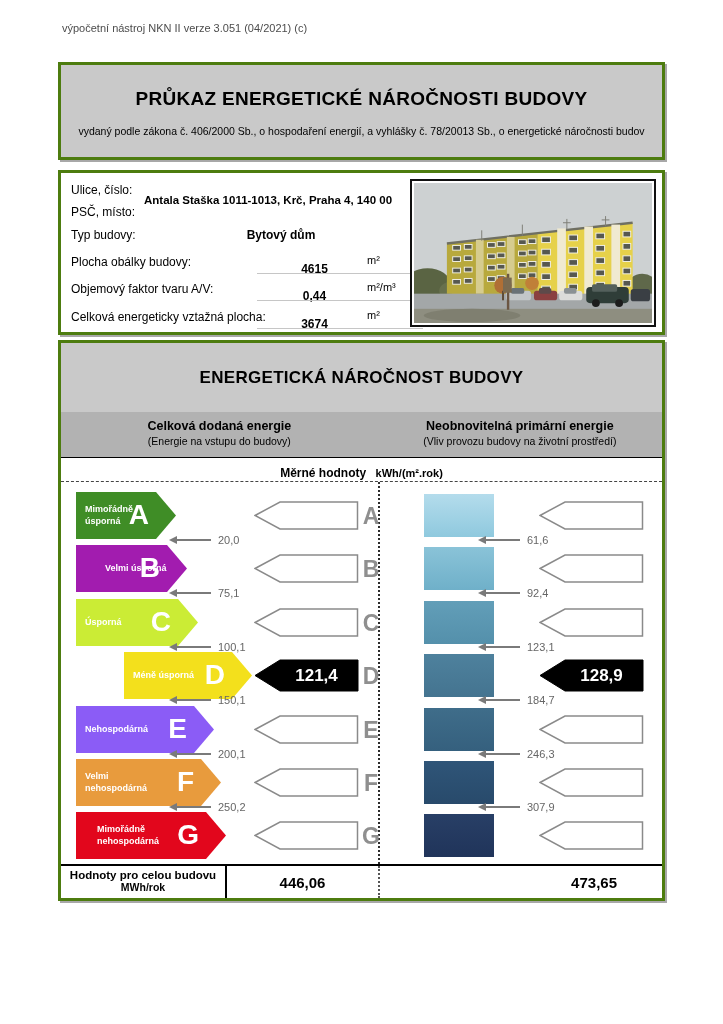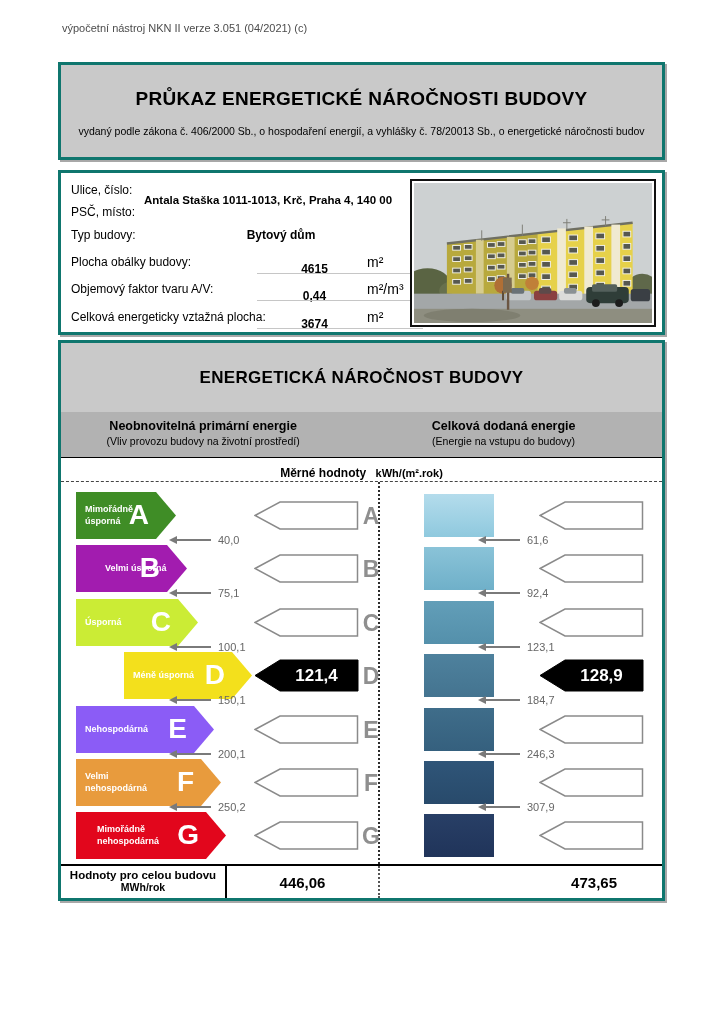--- a/index.html
+++ b/index.html
@@ -2,39 +2,39 @@
 <html><head>
 <meta charset="utf-8">
 <style>
   * { margin:0; padding:0; box-sizing:border-box; }
   body { background:#ffffff; }
   .page { position:relative; width:723px; height:1024px; background:#fff;
           font-family:"Liberation Sans", sans-serif; color:#000; overflow:hidden; }
 
   .tool-note { position:absolute; left:62px; top:22px; font-size:11px; color:#4c4c4c; }
 
-  .docbox { position:absolute; border:3px solid #0f766e; background:#fff;
+  .docbox { position:absolute; border:3px solid #4d7c0f; background:#fff;
             box-shadow:2px 2px 0 #a8a8a8; }
 
   
   .title-box { left:58px; top:62px; width:607px; height:98px; background:#c9c9c9; }
   .tb-title { margin-top:23px; text-align:center; font-weight:bold; font-size:19px; letter-spacing:.3px; }
   .tb-sub   { margin-top:15px; text-align:center; font-size:10.5px; }
 
   
   .info-box { left:58px; top:170px; width:607px; height:165px; }
   .addr-l1 { position:absolute; left:10px; top:10px;  font-size:12px; }
   .addr-l2 { position:absolute; left:10px; top:32px;  font-size:12px; }
   .addr-v  { position:absolute; left:72px; top:21px; width:270px; text-align:center;
              font-size:11.5px; font-weight:bold; white-space:nowrap; }
   .irow { position:absolute; left:10px; width:410px; height:24px; font-size:12px; }
   .irow .lbl { position:absolute; left:0; top:3px; }
   .irow .val { position:absolute; left:186px; top:10px; width:115px; text-align:center; font-weight:bold; }
   .irow .val2{ position:absolute; left:150px; top:3px; width:120px; text-align:center; font-weight:bold; }
-  .irow .unit{ position:absolute; left:296px; top:2px; font-size:14px; }
+  .irow .unit{ position:absolute; left:296px; top:2px; font-size:11px; }
   .irow .uline{ position:absolute; left:186px; top:21px; width:166px; border-bottom:1px solid #c6c6c6; }
   .photo-box { position:absolute; left:349px; top:6px; width:246px; height:148px;
                border:2px solid #111; background:#fff; padding:2px; }
   .photo-box svg { display:block; width:100%; height:100%; }
 
   
   .energy-box { left:58px; top:340px; width:607px; height:561px; }
   .eb-header { position:absolute; left:0; top:0; width:100%; height:79px; background:#c9c9c9;
                border-bottom:2px solid #000; text-align:center; }
   .eb-header .t { margin-top:25px; font-size:17px; font-weight:bold; letter-spacing:.3px; }
@@ -237,27 +237,27 @@
       </svg>
     </div>
   </div>
 
   <div class="docbox energy-box">
     <div class="eb-header">
       <div class="t">ENERGETICKÁ NÁROČNOST BUDOVY</div>
     </div>
 
     <div class="eb-sub">
+      <div class="half l">
+        <div class="ct">Celková dodaná energie</div>
+        <div class="cs">(Energie na vstupu do budovy)</div>
+      </div>
       <div class="half r">
         <div class="ct">Neobnovitelná primární energie</div>
         <div class="cs">(Vliv provozu budovy na životní prostředí)</div>
-      </div>
-      <div class="half l">
-        <div class="ct">Celková dodaná energie</div>
-        <div class="cs">(Energie na vstupu do budovy)</div>
       </div>
     </div>
 
     <div class="eb-units">
       <span class="b">Měrné hodnoty</span>
       <span class="u">kWh/(m².rok)</span>
     </div>
 
     <div class="eb-chart">
       <div class="eb-vdivider"></div>
@@ -271,21 +271,21 @@
             <polygon points="1,14.5 26,1 103.5,1 103.5,28 26,28" fill="#fff" stroke="#8a8a8a" stroke-width="1.5"></polygon>
           </svg>
         <div class="letterbox">A</div>
         <div class="bluebox" style="background: linear-gradient(rgb(180, 220, 236), rgb(143, 201, 222));"></div>
         <svg class="varrow vr" viewBox="0 0 105 29">
             <polygon points="1,14.5 26,1 103.5,1 103.5,28 26,28" fill="#fff" stroke="#8a8a8a" stroke-width="1.5"></polygon>
           </svg>
         <div class="thr tl">
             <i class="th-head"></i>
             <i class="th-line"></i>
-            <span class="th-num">40,0</span>
+            <span class="th-num">20,0</span>
           </div>
         <div class="thr tr">
             <i class="th-head"></i>
             <i class="th-line"></i>
             <span class="th-num">61,6</span>
           </div>
       </div>
 
       <div class="crow c1">
         <div class="sa" style="background: #a21caf; padding-left: 20px;">

